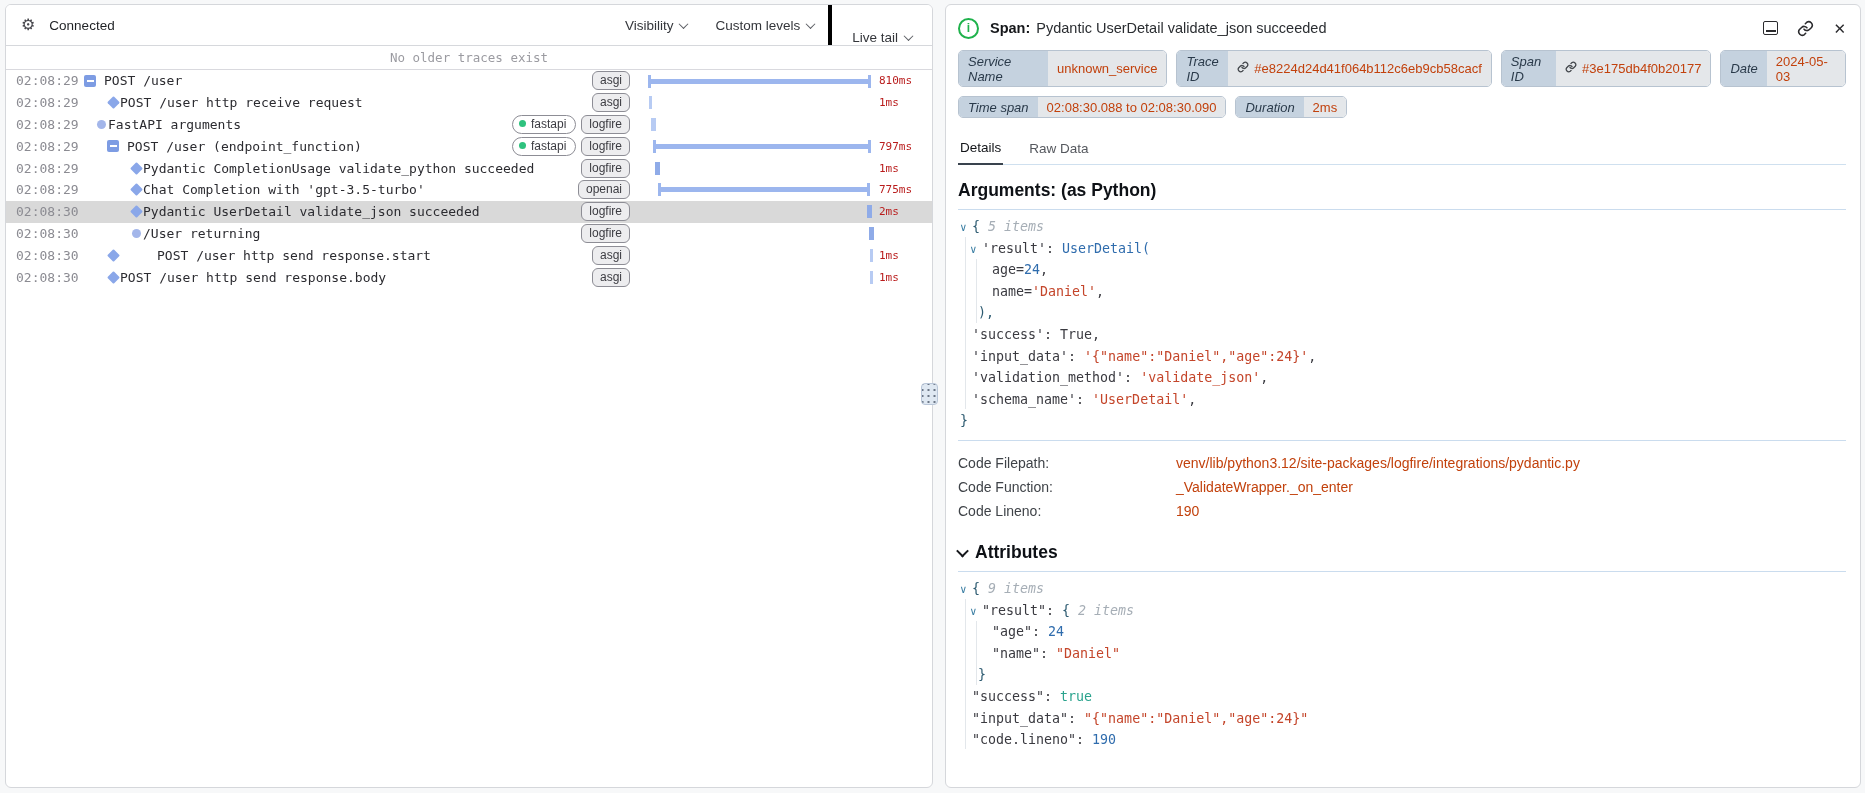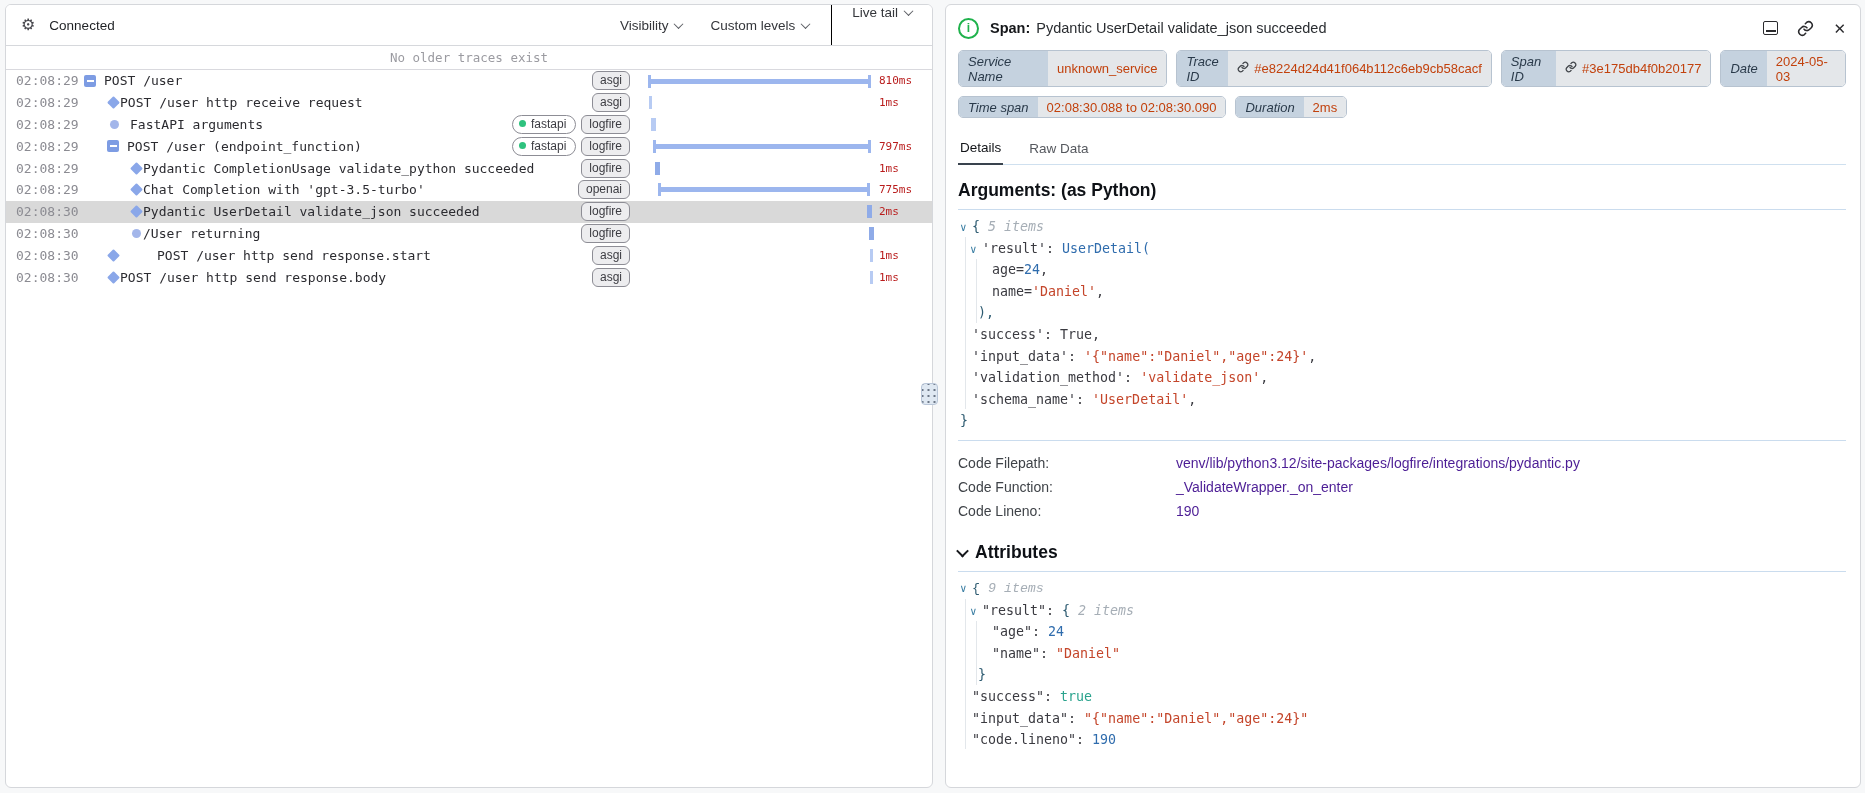--- a/index.html
+++ b/index.html
@@ -16,21 +16,21 @@
     background:#ffffff; border:1px solid #d5d7db; border-radius:6px; overflow:hidden;
   }
   .lp-header { height:41px; display:flex; align-items:center; border-bottom:1px solid #d6d8dc; background:#fff; }
   .gear { font-size:16px; color:#48484e; margin-left:15px; cursor:pointer; line-height:1; }
   .conn { font-size:13.5px; color:#1e2024; margin-left:14px; }
   .lp-controls { margin-left:auto; display:flex; align-items:stretch; height:100%; }
   .ddl { background:none; border:none; font-family:"Liberation Sans",sans-serif; font-size:13.5px; color:#34363b;
          display:flex; align-items:center; gap:7px; padding:0 14px; cursor:pointer; }
   .chev { width:7px; height:7px; border-right:1.5px solid #5b5d63; border-bottom:1.5px solid #5b5d63;
           transform:rotate(45deg) translate(-1px,-1px); display:inline-block; }
-  .livetail { border-left:1px solid #000000; display:flex; align-items:flex-start; padding:0 6px;margin-left:8px; }
+  .livetail { border-left:4px solid #000000; display:flex; align-items:flex-end; padding:0 6px; }
   .no-older { height:24px; line-height:23px; text-align:center; font-family:"DejaVu Sans Mono",monospace;
               font-size:12.5px; color:#9b9ba1; border-bottom:1px solid #d9d9de; }
 
   .trace-row { display:flex; align-items:center; height:21.8px; cursor:pointer; }
   .trace-row.selected { background:#d9d9d9; }
   .t-time { width:72px; padding-left:10px; font-family:"DejaVu Sans Mono",monospace; font-size:13px; color:#8b8b92; flex:none; }
   .row-tree { flex:1 1 auto; display:flex; align-items:center; overflow:hidden; white-space:nowrap; }
   .row-icon { flex:none; margin-right:8px; position:relative; }
   .icon-collapse { width:12px; height:12px; background:#7d9ce3; border-radius:2px; }
   .icon-collapse::after { content:""; position:absolute; left:2.5px; right:2.5px; top:5px; height:2px; background:#fff; }
@@ -98,21 +98,21 @@
   .t-num   { color:#2f6cad; }
   .t-cls   { color:#2f6cad; }
   .t-bool  { color:#2aa38d; }
   #py-tree::before, #json-tree::before { content:""; position:absolute; left:7px; top:21px; width:1px; background:#e3e7eb; }
   #py-tree::before { height:172px; }
   #json-tree::before { height:150px; }
   #py-tree::after, #json-tree::after { content:""; position:absolute; left:18px; top:43px; width:1px; height:64px; background:#e3e7eb; }
 
   .kv { display:grid; grid-template-columns:218px 1fr; row-gap:0; margin-top:10px; font-size:14px; }
   .kv .k { color:#3f4348; line-height:24px; }
-  .kv .v { color:#4c1d95; line-height:24px; }
+  .kv .v { color:#c2410c; line-height:24px; }
 </style>
 </head>
 <body>
 
 <div class="stage">
 
   <section class="left-card">
     <header class="lp-header">
       <span class="gear">⚙</span>
       <span class="conn">Connected</span>
@@ -158,21 +158,21 @@
           <div class="row-badges">
             <span class="badge"><span>asgi</span></span>
           </div>
           <div class="bar-area">
             <div class="bar-tick light" style="left: 9px; width: 3px;"></div>
           </div>
           <span class="t-dur">1ms</span>
         </div>
         <div class="trace-row">
           <span class="t-time">02:08:29</span>
-          <div class="row-tree" style="padding-left: 30px; gap: 9px;">
+          <div class="row-tree" style="padding-left: 17px;">
             <span class="row-icon icon-circle"></span>
             <span class="t-label">FastAPI arguments</span>
           </div>
           <div class="row-badges">
             <span class="badge pill">
               <span class="dot"></span>
               <span>fastapi</span>
             </span>
             <span class="badge"><span>logfire</span></span>
           </div>
@@ -383,21 +383,21 @@
         <div class="k">Code Lineno:</div>
         <div class="v">190</div>
       </div>
 
     <div class="attr-head">
       <i class="attr-chev"></i>
       <h2 class="sec">Attributes</h2>
     </div>
     <div class="hairline"></div>
     <div class="tree" id="json-tree">
-        <div class="tree-line" style="padding-left: 2px; font-family: Liberation Mono, monospace;"><span class="caret">∨</span><span class="t-brace">{</span><span class="t-items"> 9 items</span></div>
+        <div class="tree-line" style="padding-left: 2px;"><span class="caret">∨</span><span class="t-brace">{</span><span class="t-items"> 9 items</span></div>
         <div class="tree-line" style="padding-left: 12px;"><span class="caret">∨</span><span class="t-key">"result"</span><span class="t-plain">: </span><span class="t-brace">{</span><span class="t-items"> 2 items</span></div>
         <div class="tree-line" style="padding-left: 34px;"><span class="t-key">"age"</span><span class="t-plain">: </span><span class="t-num">24</span></div>
         <div class="tree-line" style="padding-left: 34px;"><span class="t-key">"name"</span><span class="t-plain">: </span><span class="t-str">"Daniel"</span></div>
         <div class="tree-line" style="padding-left: 20px;"><span class="t-brace">}</span></div>
         <div class="tree-line" style="padding-left: 14px;"><span class="t-key">"success"</span><span class="t-plain">: </span><span class="t-bool">true</span></div>
         <div class="tree-line" style="padding-left: 14px;"><span class="t-key">"input_data"</span><span class="t-plain">: </span><span class="t-str">"{"name":"Daniel","age":24}"</span></div>
         <div class="tree-line" style="padding-left: 14px;"><span class="t-key">"code.lineno"</span><span class="t-plain">: </span><span class="t-num">190</span></div>
       </div>
   </section>
 </div>

